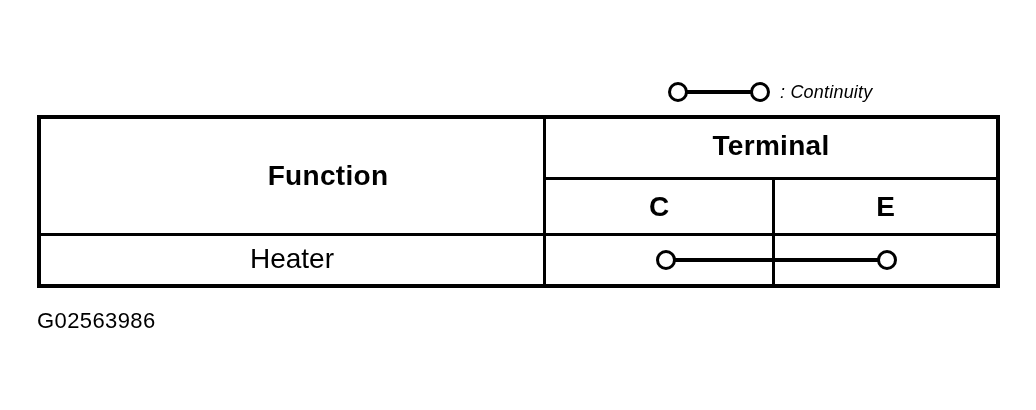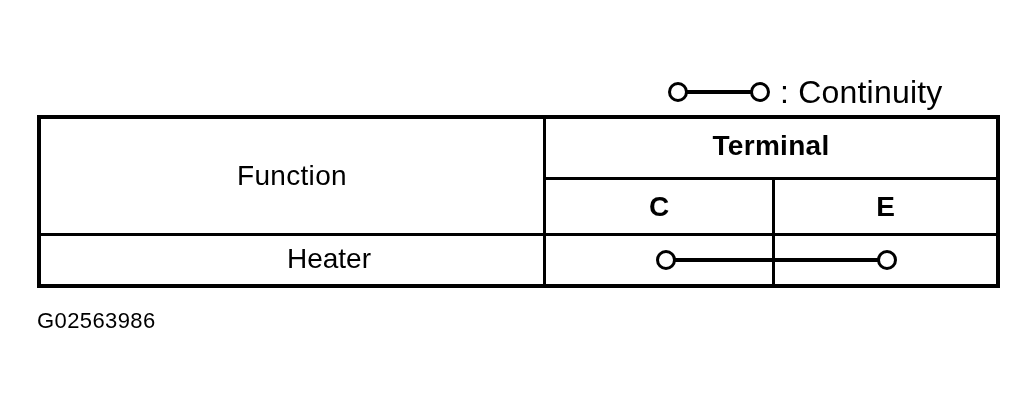--- a/index.html
+++ b/index.html
@@ -25,26 +25,27 @@
     display: flex;
     align-items: center;
   }
   .legend-symbol {
     position: relative;
     width: 102px;
     height: 24px;
     display: block;
   }
   .legend-label {
-    font-size: 32px;
+    font-size: 18px;
     line-height: 27px;
     font-weight: 400;
     letter-spacing: 0.2px;
     white-space: nowrap;
     margin-left: 10px;
+    font-style: italic;
   }
 
   
   .table {
     position: absolute;
     left: 37px;
     top: 115px;
     width: 963px;
     height: 173px;
     border: 4px solid #000;
@@ -93,22 +94,23 @@
   .cell {
     position: absolute;
     display: flex;
     align-items: center;
     justify-content: center;
     text-align: center;
   }
   .cell-function {
     left: 0; top: 0; width: 502px; height: 114px;
     font-size: 28px;
-    font-weight: 400;
+    font-weight: 700;
     letter-spacing: 0.3px;
+    padding-left: 36px;
   }
   .cell-terminal {
     left: 505px; top: 0; right: 0; height: 54px;
     font-size: 28px;
     font-weight: 700;
     letter-spacing: 0.3px;
   }
   .cell-c {
     left: 505px; top: 61px; width: 226px; height: 53px;
     font-size: 28px;
@@ -116,21 +118,20 @@
   }
   .cell-e {
     left: 734px; top: 61px; right: 0; height: 53px;
     font-size: 28px;
     font-weight: 700;
   }
   .cell-heater {
     left: 0; top: 114px; width: 502px; bottom: 0;
     font-size: 28px;
     font-weight: 400;
-    margin-left: 37px;
   }
   .cell-continuity {
     left: 505px; top: 117px; right: 0; bottom: 0;
   }
 
   
   .row-symbol {
     position: absolute;
     left: 110px;
     top: 50%;

